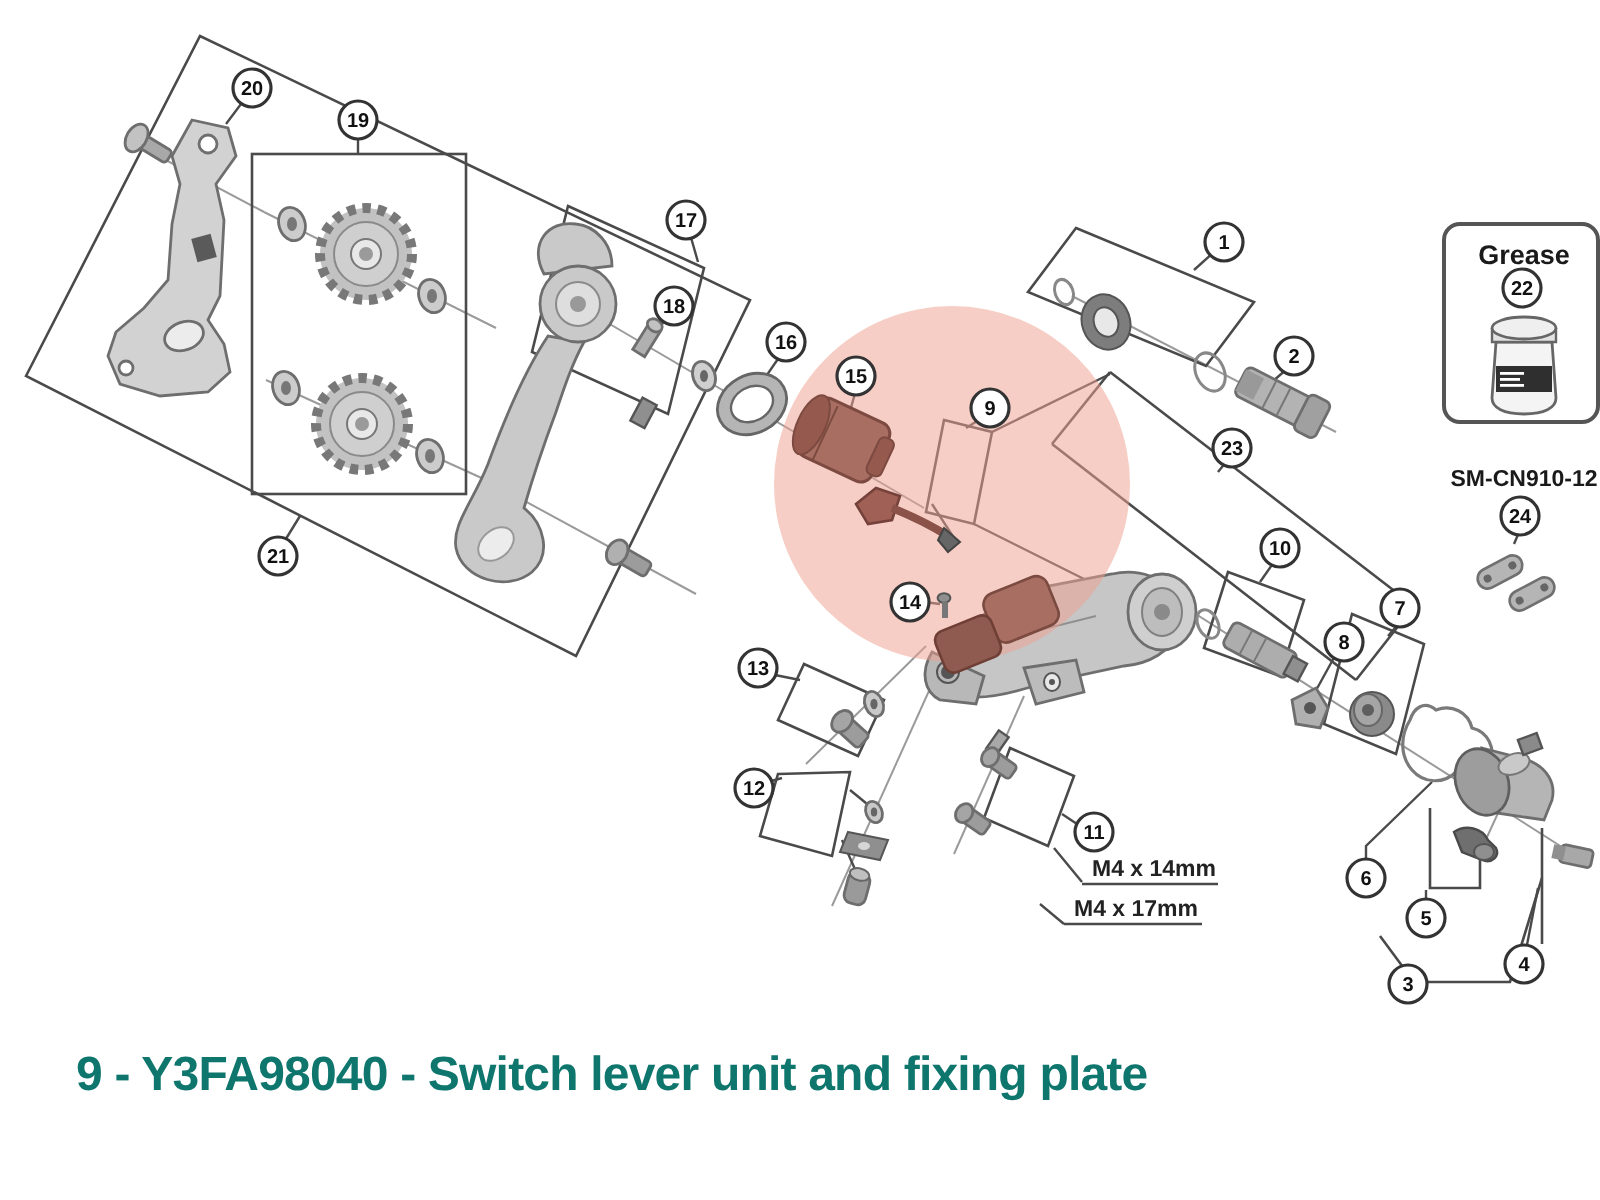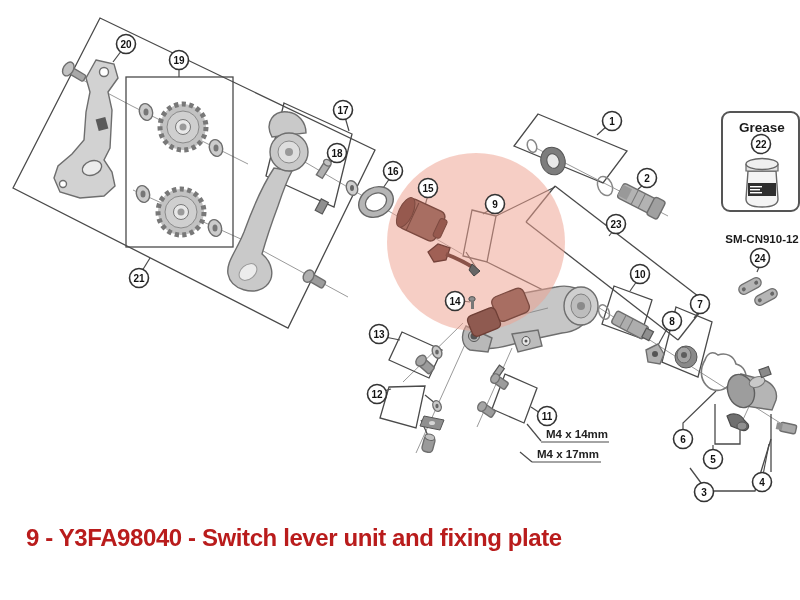--- a/index.html
+++ b/index.html
@@ -9,22 +9,22 @@
   .thin{stroke:#9a9a9a;stroke-width:1;fill:none;}
   .box{stroke:#4a4a4a;stroke-width:1.3;fill:none;stroke-linejoin:miter;}
   .lead{stroke:#4a4a4a;stroke-width:1.2;fill:none;}
   .part{stroke:#6e6e6e;stroke-width:1.4;}
   .dkpart{stroke:#555;stroke-width:1.2;}
   .co{fill:#ffffff;stroke:#333;stroke-width:1.6;}
   .cot{font:bold 10px "Liberation Sans",sans-serif;text-anchor:middle;fill:#111;}
   .svglabel{font:bold 13.5px "Liberation Sans",sans-serif;fill:#1a1a1a;text-anchor:middle;}
   .svgcode{font:bold 11.5px "Liberation Sans",sans-serif;fill:#1a1a1a;text-anchor:middle;}
   .svgspec{font:bold 11.5px "Liberation Sans",sans-serif;fill:#222;}
-  .title{position:absolute;left:26px;top:524px;font-size:24px;font-weight:bold;
-         letter-spacing:-0.4px;color:#b91c1c;white-space:nowrap;}
+  .title{position:absolute;left:38px;top:524px;font-size:24px;font-weight:bold;
+         letter-spacing:-0.4px;color:#0f766e;white-space:nowrap;}
 </style>
 </head>
 <body>
 
 <div class="stage">
 <svg width="800" height="600" viewBox="0 0 800 600">
 
   <g class="thin">
     <line x1="64" y1="70" x2="132" y2="106"></line>
     <line x1="132" y1="106" x2="248" y2="164"></line>

